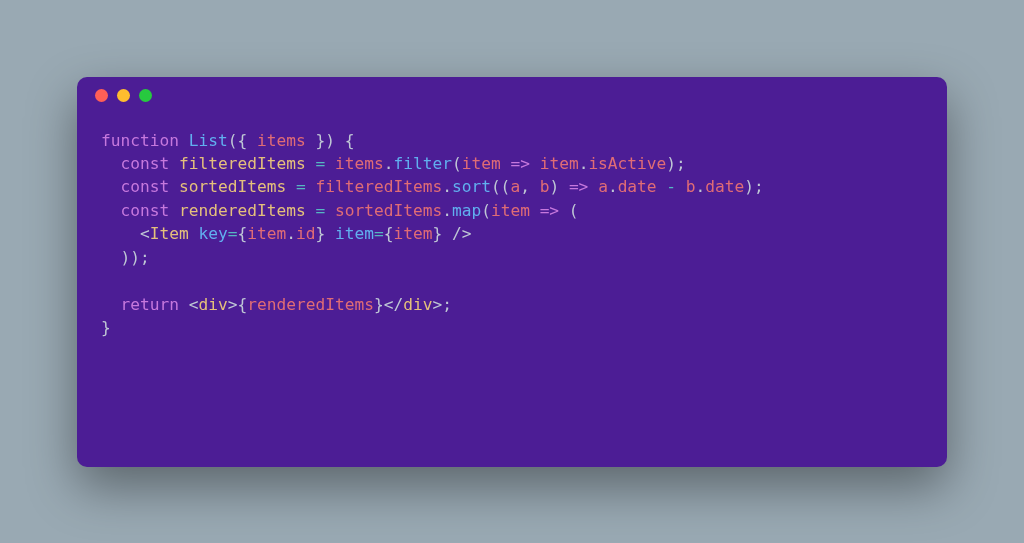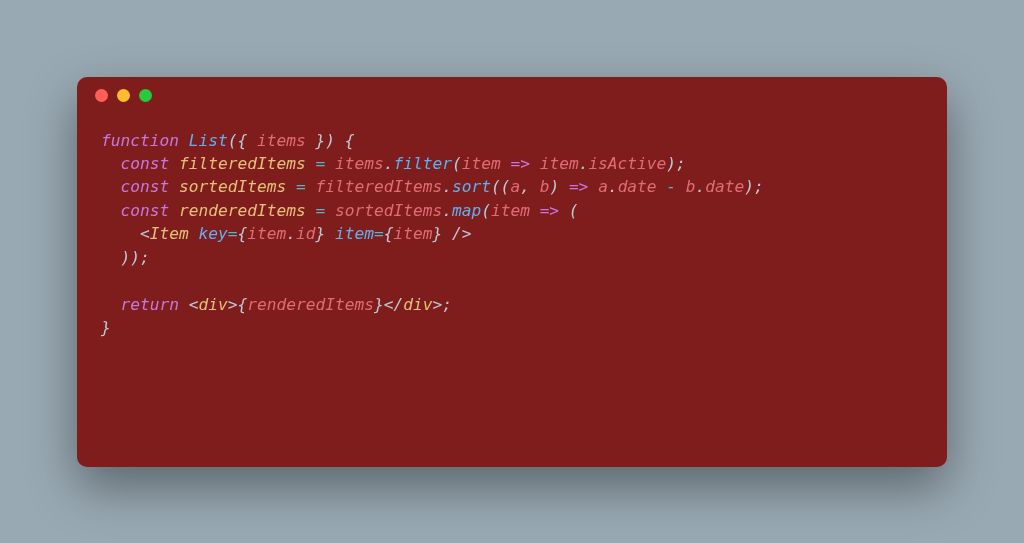--- a/index.html
+++ b/index.html
@@ -8,25 +8,24 @@
       height: 543px;
       background: #99a9b3;
       display: flex;
       align-items: center;
       justify-content: center;
       font-family: 'SF Mono', 'Monaco', 'Menlo', 'Consolas', monospace;
     }
     .editor-window {
       width: 870px;
       height: 390px;
-      background: #7f1d1d;
+      background: #4c1d95;
       border-radius: 10px;
       box-shadow: 0 20px 50px rgba(0,0,0,0.4);
       overflow: hidden;
-      font-style: italic;
     }
     .titlebar {
       height: 38px;
       display: flex;
       align-items: center;
       padding-left: 18px;
       gap: 9px;
     }
     .traffic-light {
       width: 13px;

